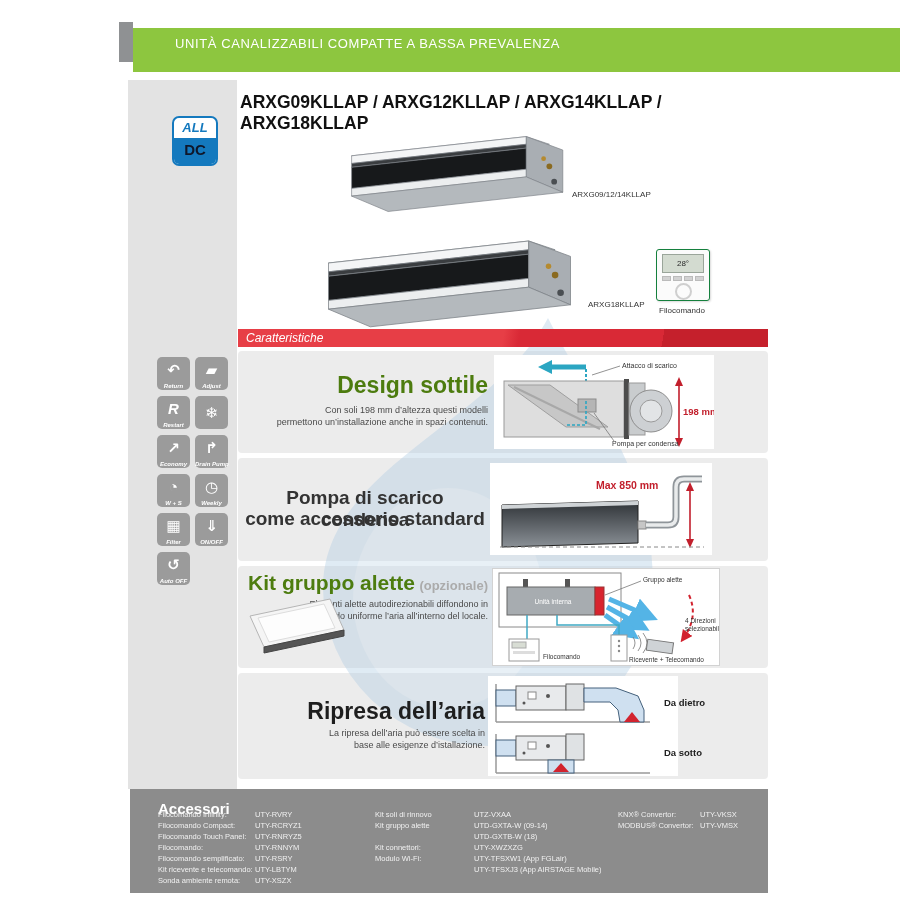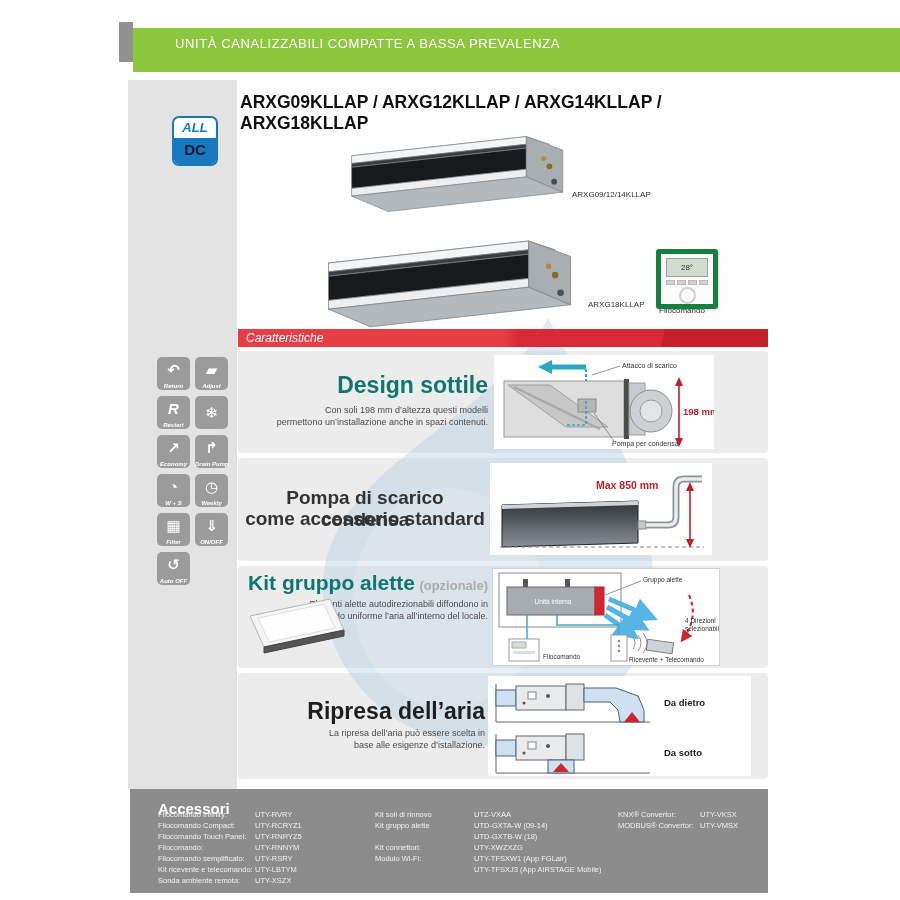--- a/index.html
+++ b/index.html
@@ -20,41 +20,41 @@
   .alldc-bot{height:26px;background:#1479be;color:#0f172a;text-align:center;font-weight:bold;font-size:15px;line-height:24px;}
   .icon-grid{left:157px;top:357px;display:grid;grid-template-columns:33px 33px;column-gap:5px;row-gap:6px;z-index:4;}
   .sicon{width:33px;height:33px;background:#9b9b9b;border-radius:5px;position:relative;color:#fff;}
   .sicon .glyph{display:block;text-align:center;font-size:15px;line-height:26px;font-weight:bold;}
   .sicon .ilabel{position:absolute;bottom:1px;left:0;width:100%;text-align:center;
     font-size:6px;font-style:italic;font-weight:bold;white-space:nowrap;}
 
   
   .title{left:240px;top:92px;width:520px;font-size:17.5px;font-weight:bold;color:#111;}
   .plabel{font-size:8px;color:#333;}
-  .remote{left:656px;top:249px;width:52px;height:50px;background:#fbfbfb;border:5px solid #15803d;
+  .remote{left:656px;top:249px;width:52px;height:50px;background:#fbfbfb;border:1px solid #15803d;
     border-radius:3px;box-shadow:1px 1px 2px rgba(0,0,0,.15);z-index:4;}
   .lcd{width:40px;height:17px;margin:4px auto 0;background:#d3dbd0;border:1px solid #9aa59a;
     font-size:8px;text-align:center;line-height:17px;color:#2a2a2a;}
   .btnrow{display:flex;justify-content:center;gap:2px;margin-top:3px;}
   .btnrow i{width:7px;height:3px;background:#d2d2d2;border:1px solid #bbb;}
   .dial{width:13px;height:13px;border:2px solid #cfcfcf;border-radius:50%;margin:2px auto 0;}
 
   
   .red-banner{left:238px;top:329px;width:530px;height:18px;
     background:linear-gradient(100deg,#e73e46 0%,#e73e46 50%,#d92936 53%,#d92936 80%,#c5202c 80%,#c5202c 100%);
     color:#fff;font-style:italic;font-weight:normal;font-size:12px;line-height:18px;padding-left:8px;box-sizing:border-box;z-index:3;}
 
   
   .watermark{left:298px;top:298px;width:380px;height:450px;z-index:2;opacity:.38;pointer-events:none;}
 
   
   .sec{left:238px;width:530px;background:#ececec;border-radius:4px;z-index:1;}
   .s1{top:351px;height:102px;} .s2{top:458px;height:103px;} .s3{top:566px;height:102px;} .s4{top:673px;height:106px;}
   .dbox{background:#fff;z-index:3;}
-  .h-gray{font-weight:bold;color:#0f766e;}
+  .h-gray{font-weight:bold;color:#4d7c0f;}
   .h-dark{font-weight:bold;color:#333;}
   .bodytxt{font-size:9px;color:#4a4a4a;line-height:12px;}
   .z3{z-index:3;}
   svg text{font-family:"Liberation Sans","DejaVu Sans",sans-serif;}
 
   
   .accpanel{left:130px;top:789px;width:638px;height:104px;background:#8c8c8c;z-index:4;}
   .acc-head{position:absolute;left:28px;top:4px;color:#fff;font-weight:bold;font-size:15px;margin-top:7px;}
   .acc-col{position:absolute;top:20px;color:#f0f0f0;font-size:7.5px;line-height:11px;}
   .acc-row{display:flex;}
@@ -288,21 +288,21 @@
       <text x="192" y="54" font-size="6.5" fill="#333">4 Direzioni</text>
       <text x="192" y="62" font-size="6.5" fill="#333">selezionabili</text>
       <text x="50" y="90" font-size="6.5" fill="#333">Filocomando</text>
       <text x="136" y="93" font-size="6.5" fill="#333">Ricevente + Telecomando</text>
     </svg>
   </div>
 
   <div class="abs z3 h-dark" style="left:245px;top:698px;width:240px;text-align:right;font-size:23px;color:#1e1e1e;">Ripresa dell’aria</div>
   <div class="abs z3 bodytxt" style="left:245px;top:727px;width:240px;text-align:right;">La ripresa dell’aria può essere scelta in</div>
   <div class="abs z3 bodytxt" style="left:245px;top:739px;width:240px;text-align:right;">base alle esigenze d’istallazione.</div>
-  <div class="abs dbox" style="left:488px;top:676px;width:263px;height:100px;text-decoration:underline;">
+  <div class="abs dbox" style="left:488px;top:676px;width:190px;height:100px;text-decoration:underline;">
     <svg width="226" height="100" viewBox="0 0 226 100">
 
       <line x1="8" y1="8" x2="8" y2="46" stroke="#999" stroke-width="1.5"></line>
       <line x1="8" y1="46" x2="162" y2="46" stroke="#999" stroke-width="1.5"></line>
       <rect x="8" y="14" width="20" height="16" fill="#cfe0f0" stroke="#44617c"></rect>
       <rect x="28" y="10" width="50" height="24" fill="#e8eaec" stroke="#666"></rect>
       <rect x="78" y="8" width="18" height="26" fill="#dfe2e4" stroke="#666"></rect>
       <rect x="40" y="16" width="8" height="7" fill="#fff" stroke="#888"></rect>
       <circle cx="60" cy="20" r="2" fill="#555"></circle>
         <circle cx="36" cy="27" r="1.5" fill="#555"></circle>

